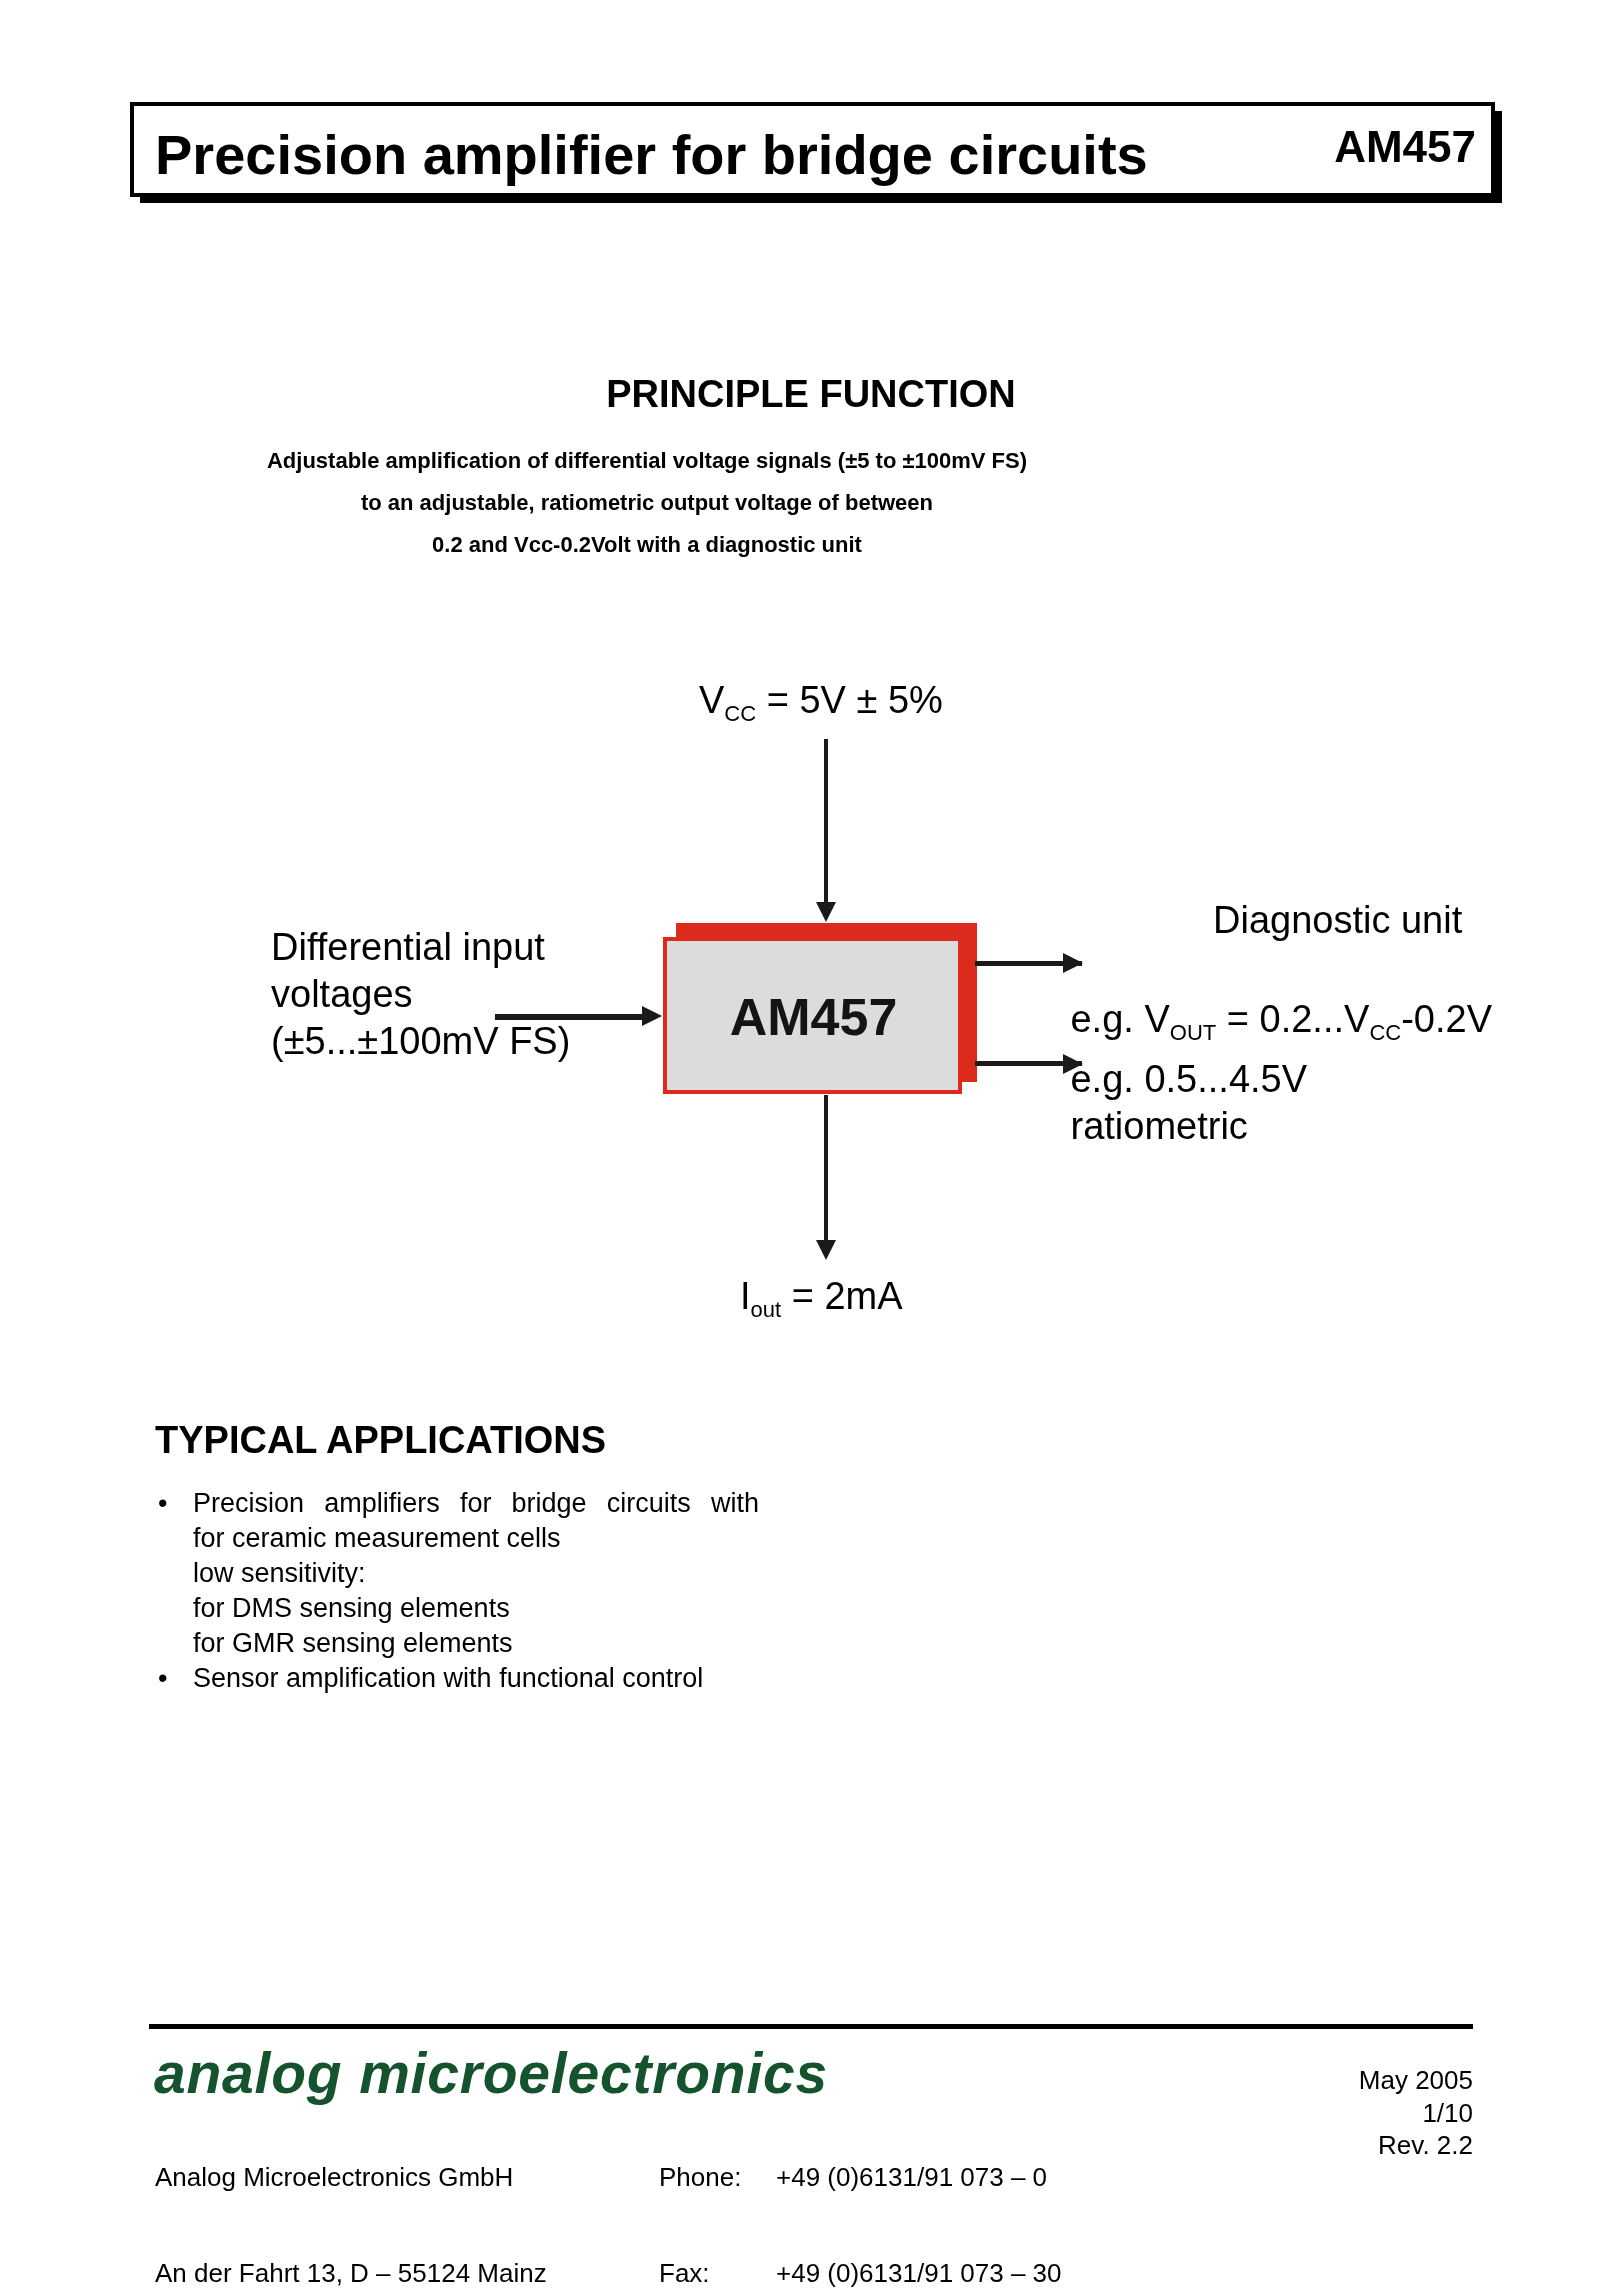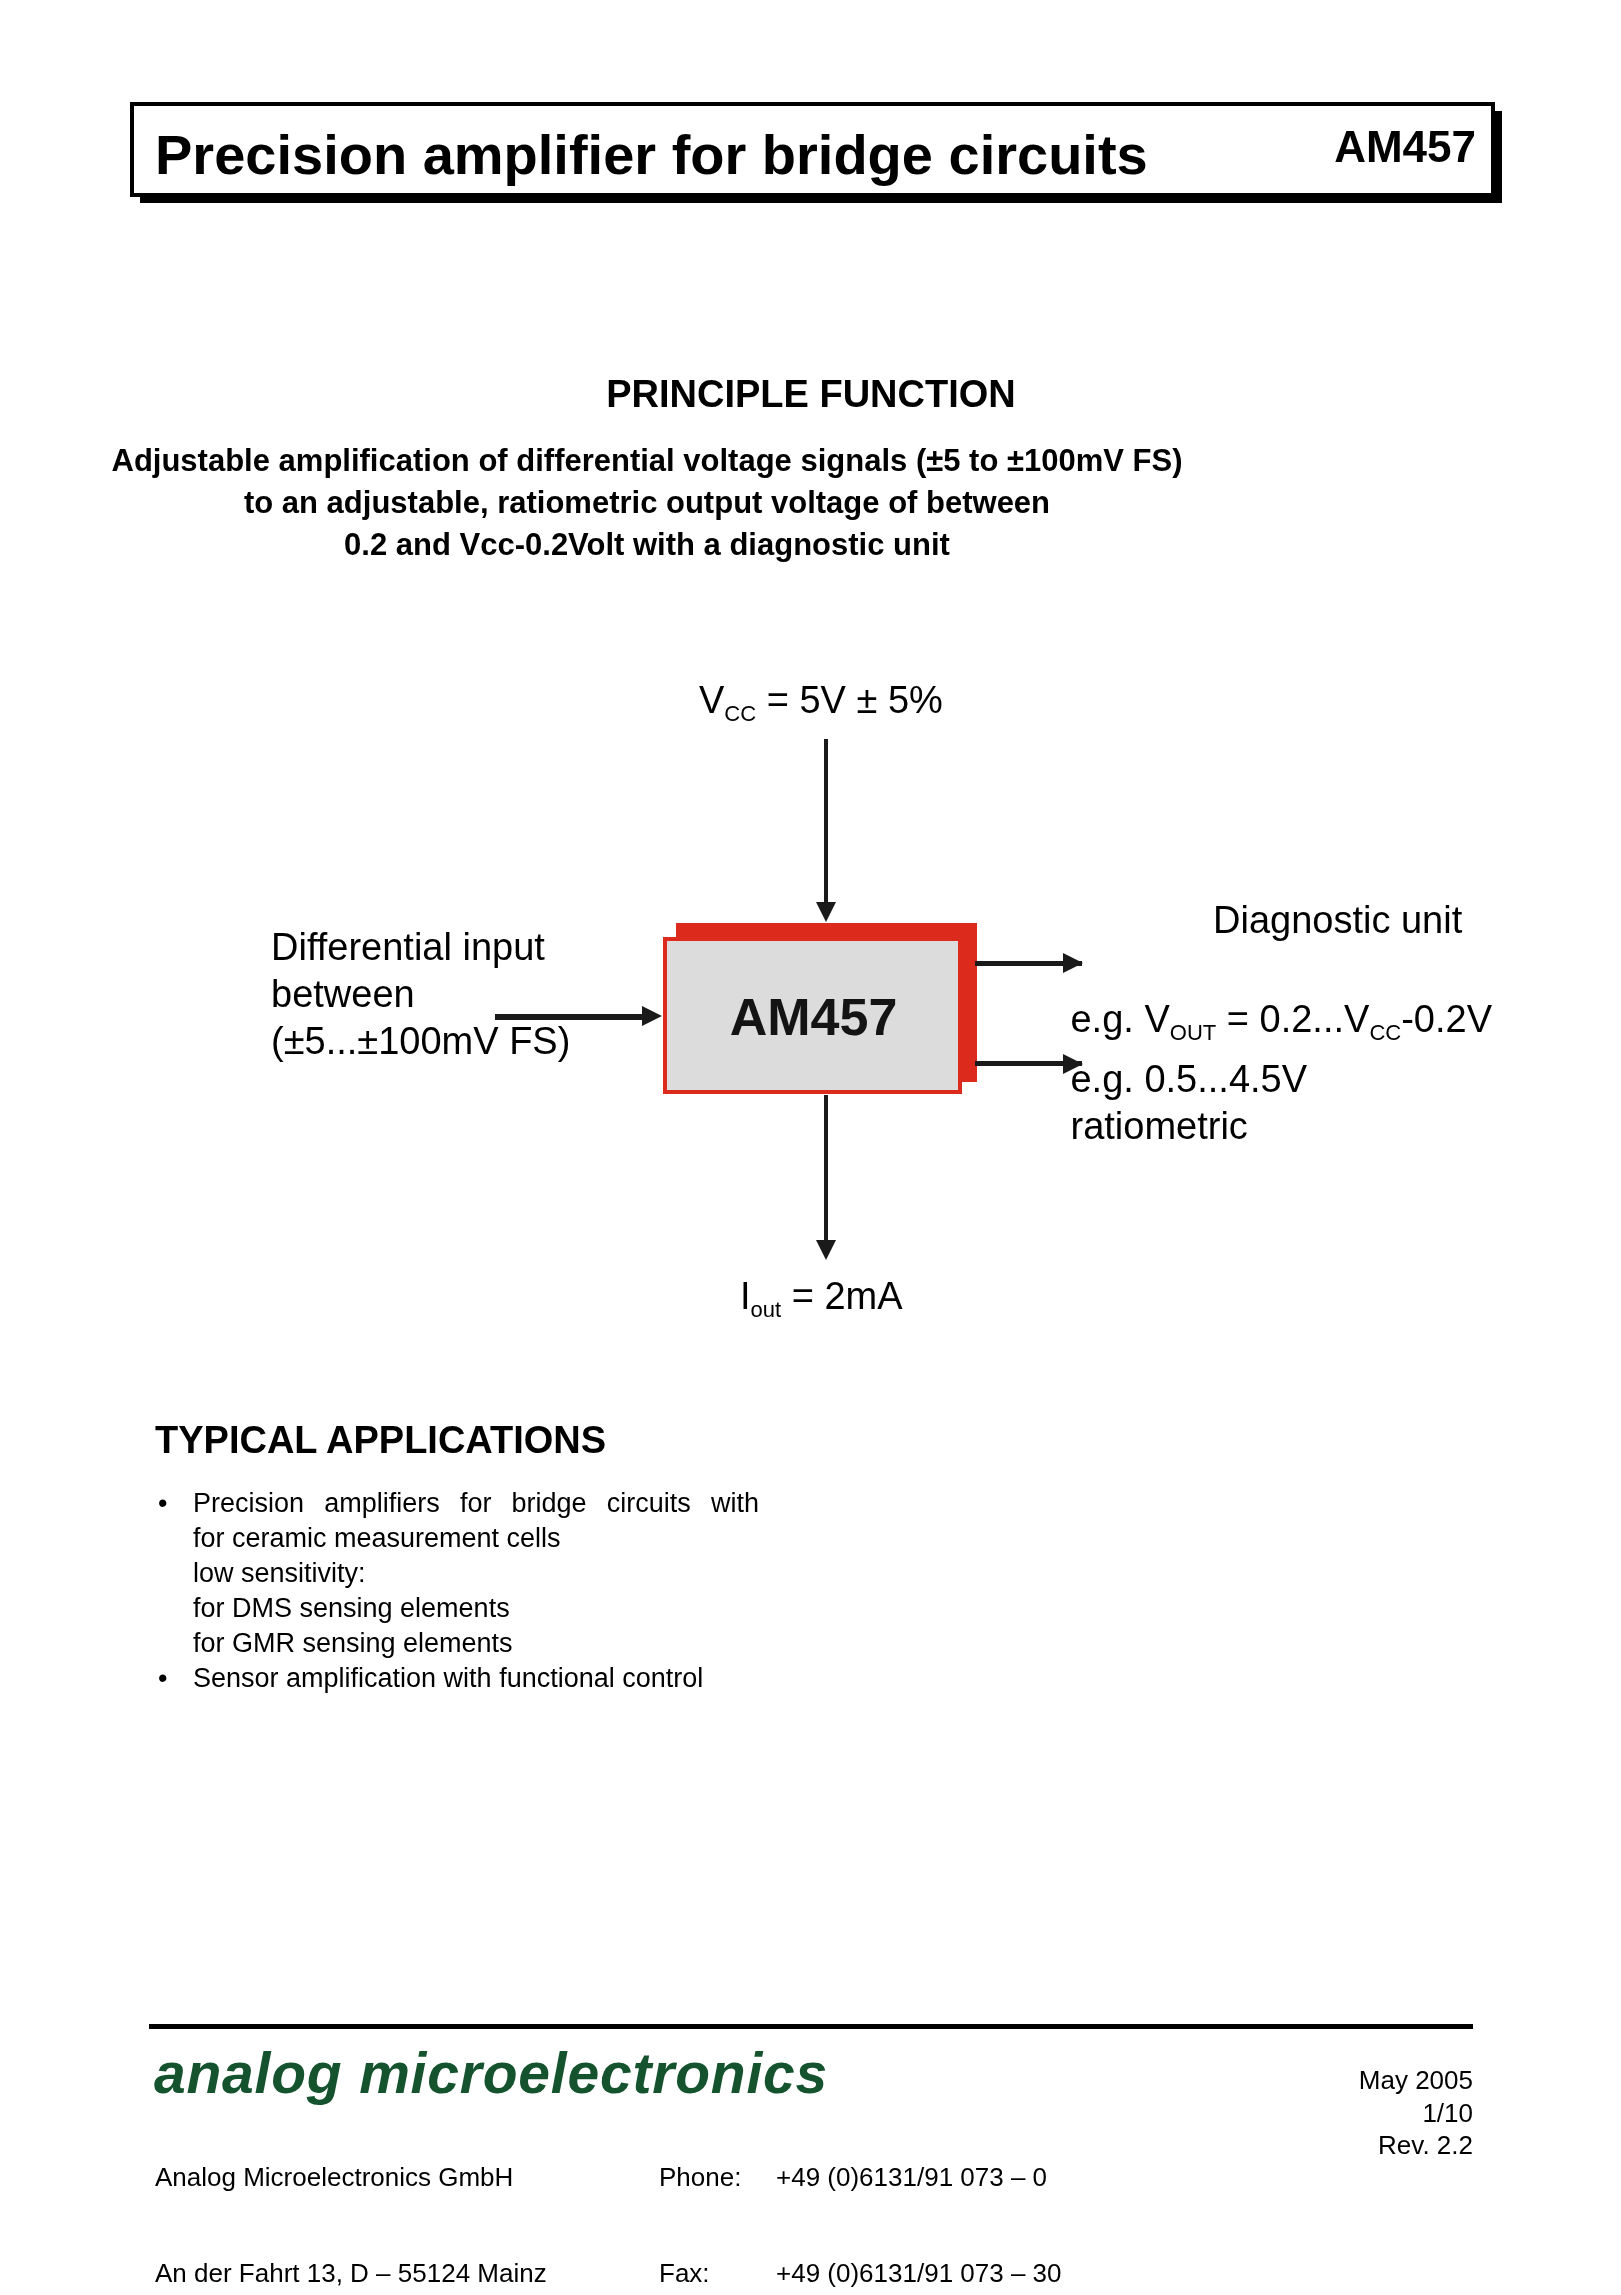--- a/index.html
+++ b/index.html
@@ -9,21 +9,21 @@
   .sans { font-family: "Liberation Sans", "DejaVu Sans", sans-serif; }
 
   
   .hdr-shadow { left: 140px; top: 111px; width: 1362px; height: 92px; background: #000; }
   .hdr-box { left: 130px; top: 102px; width: 1357px; height: 87px; border: 4.7px solid #000; background: #fff; }
   .hdr-title { left: 155px; top: 122px; font-size: 56px; font-weight: bold; letter-spacing: 0px; }
   .hdr-part { right: 146px; top: 122px; font-size: 44px; font-weight: bold; }
 
   
   .pf-heading { left: 0; width: 1622px; top: 373px; text-align: center; font-size: 38px; font-weight: bold; }
-  .pf-desc { left: 0; width: 1294px; top: 440px; text-align: center; font-size: 31px; font-weight: bold; line-height: 42px; }
+  .pf-desc { left: 0; width: 1294px; top: 440px; text-align: center; font-size: 22px; font-weight: bold; line-height: 42px; }
   .pf-desc div { display: block; }
 
   
   .diag-text { font-size: 38px; line-height: 47px; white-space: nowrap; }
   .sub { font-size: 22px; vertical-align: -7.9px; }
   .line { background: #1a1a1a; }
   .arrowhead-down { width: 0; height: 0; border-left: 10.2px solid transparent; border-right: 10.2px solid transparent; border-top: 20.4px solid #1a1a1a; }
   .arrowhead-right { width: 0; height: 0; border-top: 10.2px solid transparent; border-bottom: 10.2px solid transparent; border-left: 20.4px solid #1a1a1a; }
 
   .chip-back { left: 676px; top: 923px; width: 301px; height: 159px; background: #dc2a1c; }
@@ -68,21 +68,21 @@
 
   <div class="abs line" style="left:824px; top:739px; width:3.9px; height:163px;"></div>
   <div class="abs arrowhead-down" style="left:816px; top:902px;"></div>
 
   <div class="abs chip-back"></div>
   <div class="abs chip-front"></div>
   <div class="abs chip-label serif">AM457</div>
 
   <div class="abs diag-text serif" style="left:271px; top:924px;">
     <div>Differential input</div>
-    <div>between</div>
+    <div>voltages</div>
     <div>(±5...±100mV FS)</div>
   </div>
 
   <div class="abs line" style="left:495px; top:1014px; width:151px; height:5.5px;"></div>
   <div class="abs arrowhead-right" style="left:642px; top:1006px;"></div>
 
   <div class="abs line" style="left:975px; top:961px; width:107px; height:4.7px;"></div>
   <div class="abs arrowhead-right" style="left:1063px; top:953px;"></div>
   <div class="abs diag-text serif" style="left:1213px; top:897px;">Diagnostic unit</div>
 

